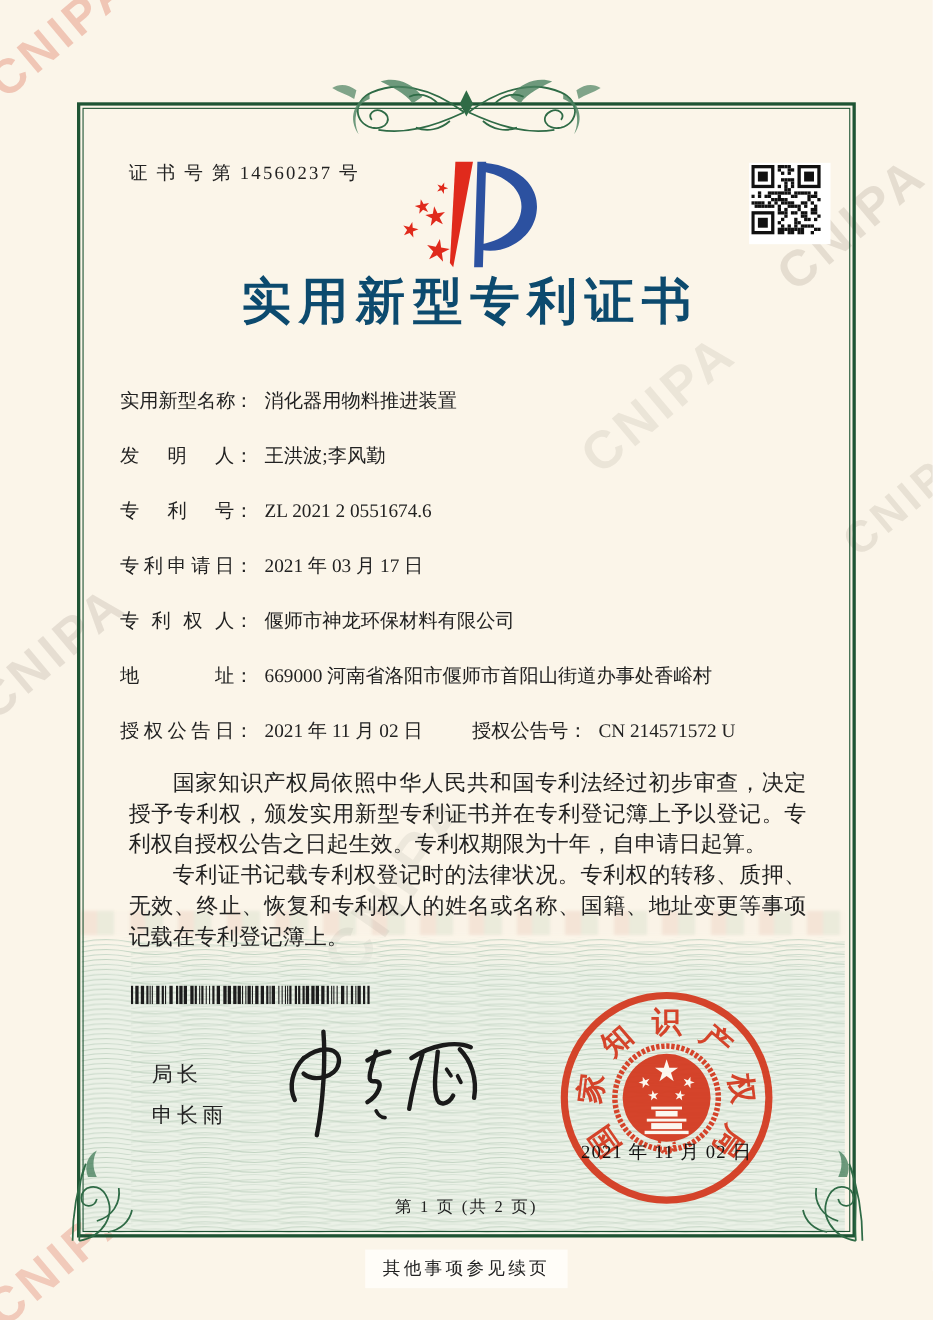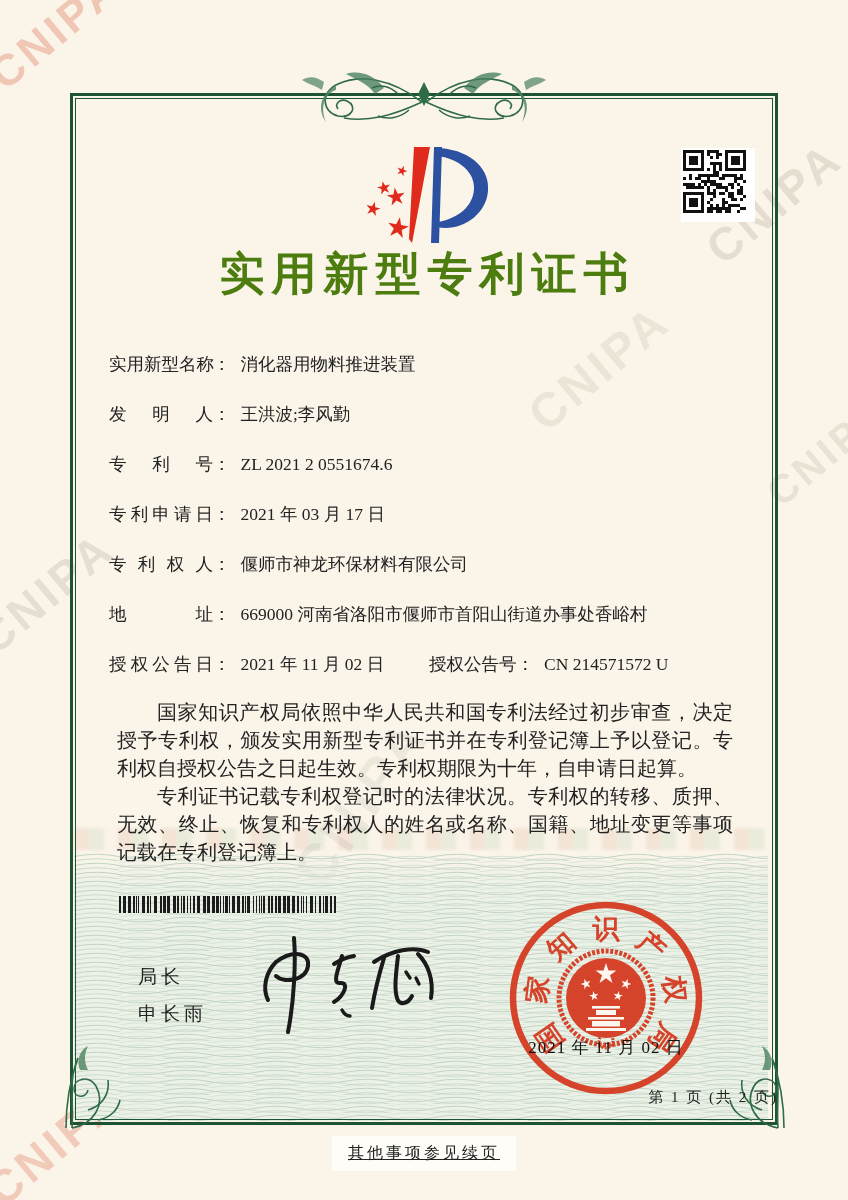--- a/index.html
+++ b/index.html
@@ -34,43 +34,43 @@
           rgba(198,104,82,.12) 0 14px, rgba(120,160,122,.12) 14px 30px,
           rgba(228,216,196,.06) 30px 44px);
         filter:blur(1.5px);}
   .wavezone{position:absolute; left:74px; top:852px; width:694px; height:269px; z-index:1;
         background:linear-gradient(rgba(238,243,234,0), #ebf1e7 36px);}
   
   .cert-no{position:absolute; left:117px; top:146px; font-size:17px; letter-spacing:2px; z-index:4;}
   .logo{position:absolute; left:340px; top:131px; z-index:4;}
   .qr{position:absolute; left:681px; top:148px; width:70px; height:70px; background:#fff; z-index:4; padding:2px;}
   .title{position:absolute; left:70px; top:244px; width:708px; text-align:center;
-         font-size:45px; font-weight:bold; letter-spacing:7px; text-indent:7px; z-index:4; color:#4d7c0f;}
+         font-size:45px; font-weight:bold; letter-spacing:7px; text-indent:7px; z-index:4; color:#0c4a6e;}
   
   .fields{position:absolute; left:109px; top:352px; width:616px; z-index:4; font-size:17.5px;}
   .frow{position:relative; height:21px; margin-bottom:29px; white-space:nowrap;}
   .flabel{display:inline-block; width:104px; text-align:justify; text-align-last:justify; vertical-align:top;}
   .fcolon{display:inline-block; margin-right:10px;}
   .fgroup2{position:absolute; left:320px; top:0;text-align:right;}
   
   .paras{position:absolute; left:117px; top:698px; width:616px; z-index:4;
          font-size:20px; line-height:28px; text-align:justify;}
   .paras p{margin:0; text-indent:2em;}
   
   .barcode{position:absolute; left:119px; top:896px; z-index:4;}
   .sig-labels{position:absolute; left:123px; top:964px; z-index:4; font-size:19px; letter-spacing:4px;}
   .sig-labels div{margin-bottom:11px;margin-left:15px;}
   .signature{position:absolute; left:238px; top:926px; z-index:5;}
   .seal{position:absolute; left:506px; top:898px; z-index:5; opacity:.95;}
   .seal-date{position:absolute; left:506px; top:1036px; width:200px; text-align:center;
              font-size:17px; letter-spacing:1px; color:#111; z-index:6;}
-  .page-num{position:absolute; left:70px; top:1088px; width:708px; text-align:right;
+  .page-num{position:absolute; left:70px; top:1088px; width:708px; text-align:center;
             font-size:15px; z-index:4; letter-spacing:2px;}
   .note-wrap{position:absolute; left:0; top:1136px; width:848px; text-align:center; z-index:4;}
-  .note{display:inline-block; background:#fffdf8; padding:7px 16px; font-size:16px; letter-spacing:3px;text-decoration:underline;}
+  .note{display:inline-block; background:#fffdf8; padding:7px 16px; font-size:16px; letter-spacing:3px;}
 </style>
 </head>
 <body>
 
 <div class="page">
 
   <div class="wm wm-red1">CNIPA</div>
   <div class="wm wm-gray-tr">CNIPA</div>
   <div class="wm wm-gray-mid">CNIPA</div>
   <div class="wm wm-gray-right">CNIPA</div>
@@ -124,20 +124,21 @@
   <svg class="corner-fl corner-br" width="92" height="92" viewBox="0 0 92 92">
     <g fill="none" stroke="#2f6b46" stroke-width="1.6" transform="translate(92,0) scale(-1,1)">
       <path d="M14,88 C36,84 48,64 38,46 C31,35 16,38 16,49 C16,58 28,59 30,50"></path>
       <path d="M14,88 C16,60 10,40 20,18 C12,40 8,64 8,88"></path>
       <path d="M30,70 C44,66 52,54 50,40"></path>
       <path d="M22,30 C18,20 22,10 30,6 C26,14 26,22 30,30" fill="#4b8260" stroke="none" opacity=".8"></path>
       <path d="M40,80 C52,78 60,70 62,60"></path>
     </g>
   </svg>
 
+  <div class="cert-no">证 书 号 第 14560237 号</div>
 
   <svg class="logo" width="180" height="124" viewBox="0 0 180 124">
     <defs>
       <path id="star" d="M0,-1 L0.2245,-0.309 L0.951,-0.309 L0.363,0.118 L0.588,0.809 L0,0.382 L-0.588,0.809 L-0.363,0.118 L-0.951,-0.309 L-0.2245,-0.309 Z"></path>
     </defs>
 
     <polygon points="74,16 90,16 72,112 69,108" fill="#e02a1c"></polygon>
 
     <polygon points="94,16 102,16 99,112 91,112" fill="#2c51a0"></polygon>
 

